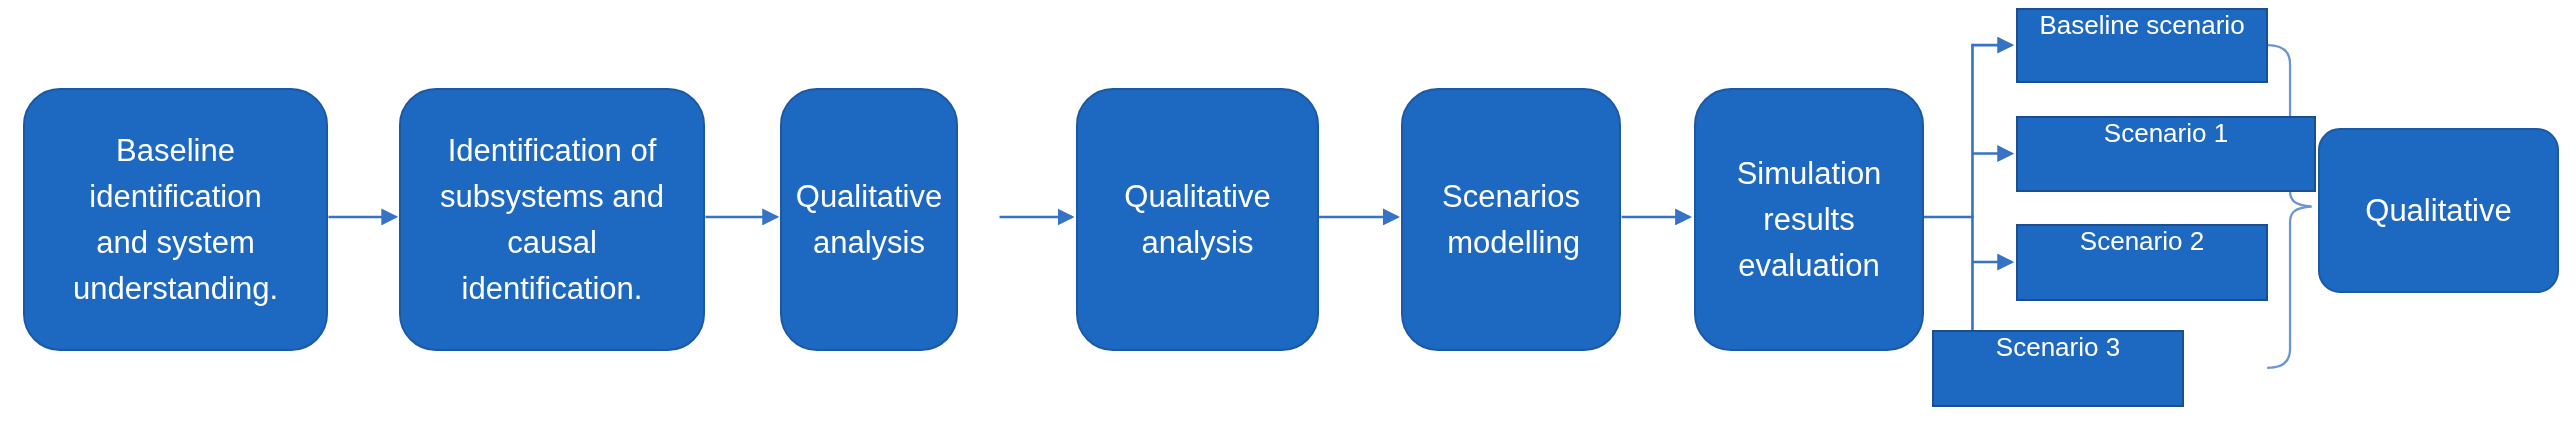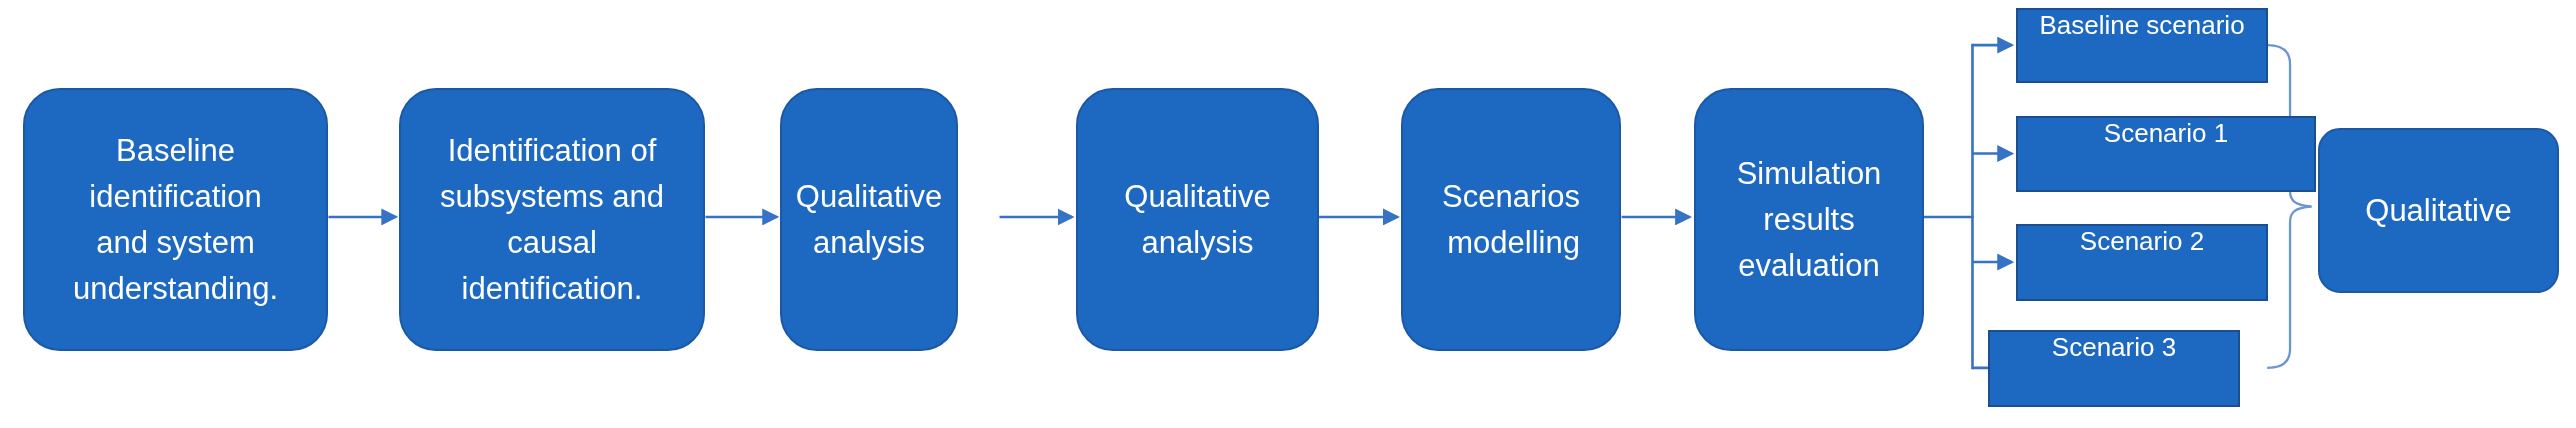--- a/index.html
+++ b/index.html
@@ -151,21 +151,21 @@
   </div>
 
   <div class="scenario" style="left:2016px; top:116px; width:300px; height:76px;">
     <p class="node-label">Scenario 1</p>
   </div>
 
   <div class="scenario" style="left:2016px; top:224px; width:252px; height:77px;">
     <p class="node-label">Scenario 2</p>
   </div>
 
-  <div class="scenario" style="left:1988px; top:330px; width:252px; height:77px;">
+  <div class="scenario" style="left:1932px; top:330px; width:252px; height:77px;">
     <p class="node-label">Scenario 3</p>
   </div>
 
   <div class="node conclusion-node" style="left:2318px; top:128px; width:241px; height:165px;">
     <p class="node-label">Qualitative</p>
   </div>
 
 </div>
 
 

